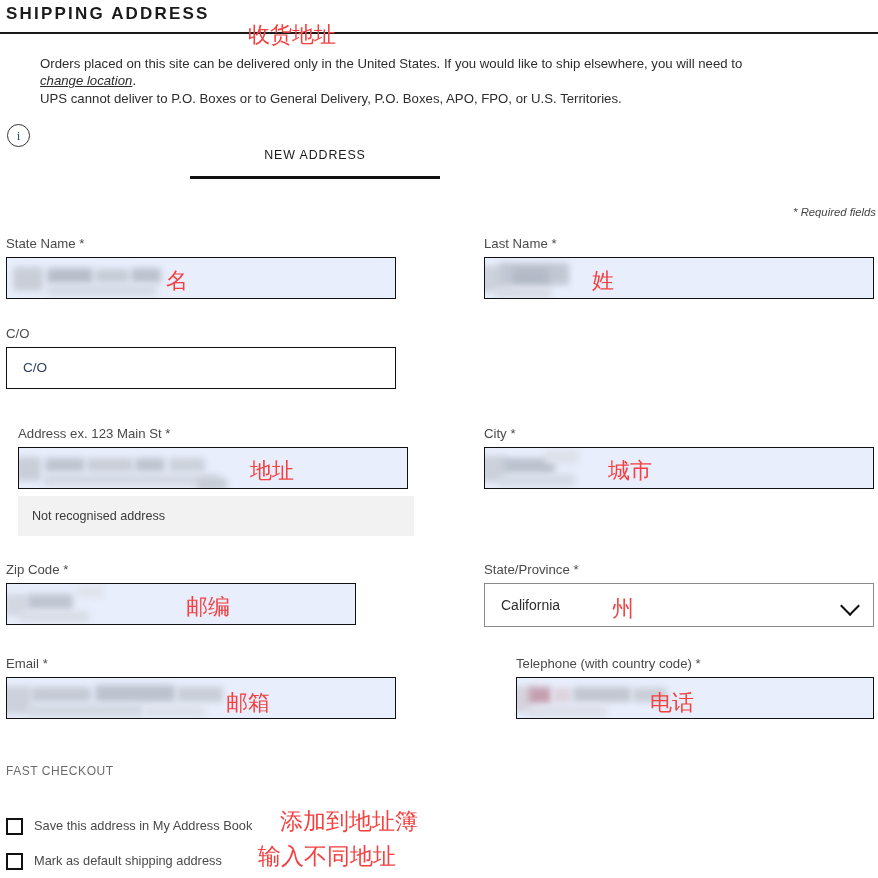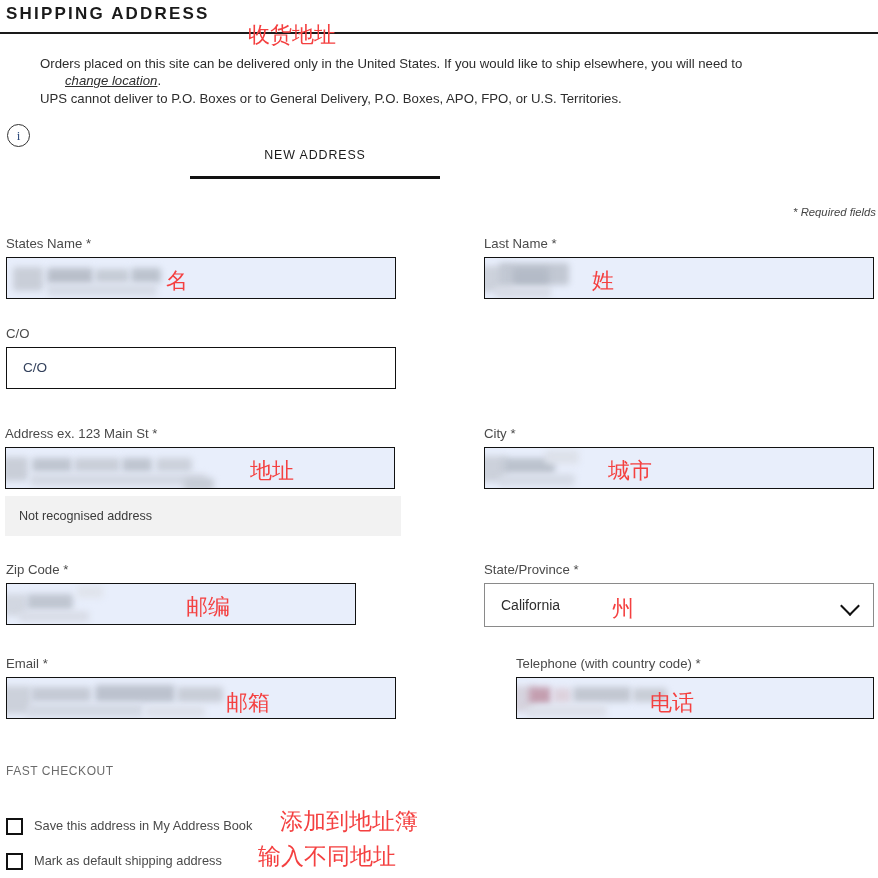--- a/index.html
+++ b/index.html
@@ -28,21 +28,21 @@
   .info-block { position:absolute; left:0; top:55px; width:878px; height:52px; }
   .info-icon {
     position:absolute; left:7px; top:69px;
     width:23px; height:23px; border:1.4px solid #333; border-radius:50%;
     font-size:13px; line-height:21px; text-align:center; color:#2c4a7c;
     font-family:"Liberation Serif", serif;
   }
   .info-lines { position:absolute; left:40px; top:0; width:820px; }
   .info-lines p { margin:0; font-size:13.2px; line-height:17.4px; color:#2d2d2d; }
   .info-lines a.change-loc {
-    font-style:italic; text-decoration:underline; color:#2d2d2d; cursor:pointer;margin-left:25px;
+    font-style:italic; text-decoration:underline; color:#2d2d2d; cursor:pointer;
   }
 
   
   .tabs { position:absolute; left:190px; top:145px; width:250px; text-align:center; }
   .tab-label {
     font-size:12.4px; letter-spacing:0.9px; font-weight:400; color:#1a1a1a;
     display:inline-block; padding-bottom:12px;
   }
   .tab-underline { position:absolute; left:190px; top:176px; width:250px; height:3px; background:#111; }
 
@@ -143,21 +143,21 @@
 <div class="tabs">
   <span class="tab-label">NEW ADDRESS</span>
 </div>
 <div class="tab-underline"></div>
 
 <div class="required-note">* Required fields</div>
 
 <div class="form">
 
   <div class="field" style="left:6px; top:236px; width:390px;">
-    <label class="field-label"><span>States Name</span> <span class="req">*</span></label>
+    <label class="field-label"><span>State Name</span> <span class="req">*</span></label>
     <div class="input-box autofill">
       <div class="blur" style="left:6px; top:9px; width:30px; height:24px; background:#c9ced8;"></div>
       <div class="blur" style="left:40px; top:10px; width:46px; height:16px; background:#b9bfca;"></div>
       <div class="blur" style="left:88px; top:11px; width:34px; height:14px; background:#c6ccd6;"></div>
       <div class="blur" style="left:124px; top:10px; width:30px; height:15px; background:#bcc3ce;"></div>
       <div class="blur" style="left:40px; top:26px; width:110px; height:12px; background:#d6dbe6;"></div>
     </div>
   </div>
   <div class="anno" style="left:166px; top:266px; font-size:22px;">名</div>
 
@@ -172,21 +172,21 @@
   </div>
   <div class="anno" style="left:592px; top:266px; font-size:22px;">姓</div>
 
   <div class="field" style="left:6px; top:326px; width:390px;">
     <label class="field-label">C/O</label>
     <div class="input-box">
       <div class="input-text placeholder">C/O</div>
     </div>
   </div>
 
-  <div class="field" style="left:5px; top:426px; width:390px;">
+  <div class="field" style="left:18px; top:426px; width:390px;">
     <label class="field-label"><span>Address ex. 123 Main St</span> <span class="req">*</span></label>
     <div class="input-box autofill">
       <div class="blur" style="left:-4px; top:9px; width:26px; height:24px; background:#c9ced8;"></div>
       <div class="blur" style="left:26px; top:10px; width:40px; height:14px; background:#bfc5d0;"></div>
       <div class="blur" style="left:68px; top:10px; width:46px; height:14px; background:#c9ced8;"></div>
       <div class="blur" style="left:116px; top:10px; width:30px; height:14px; background:#bfc5d0;"></div>
       <div class="blur" style="left:150px; top:10px; width:36px; height:14px; background:#ccd1db;"></div>
       <div class="blur" style="left:24px; top:26px; width:176px; height:12px; background:#d4d9e4;"></div>
       <div class="blur" style="left:178px; top:30px; width:30px; height:12px; background:#c7ccd6;"></div>
     </div>

